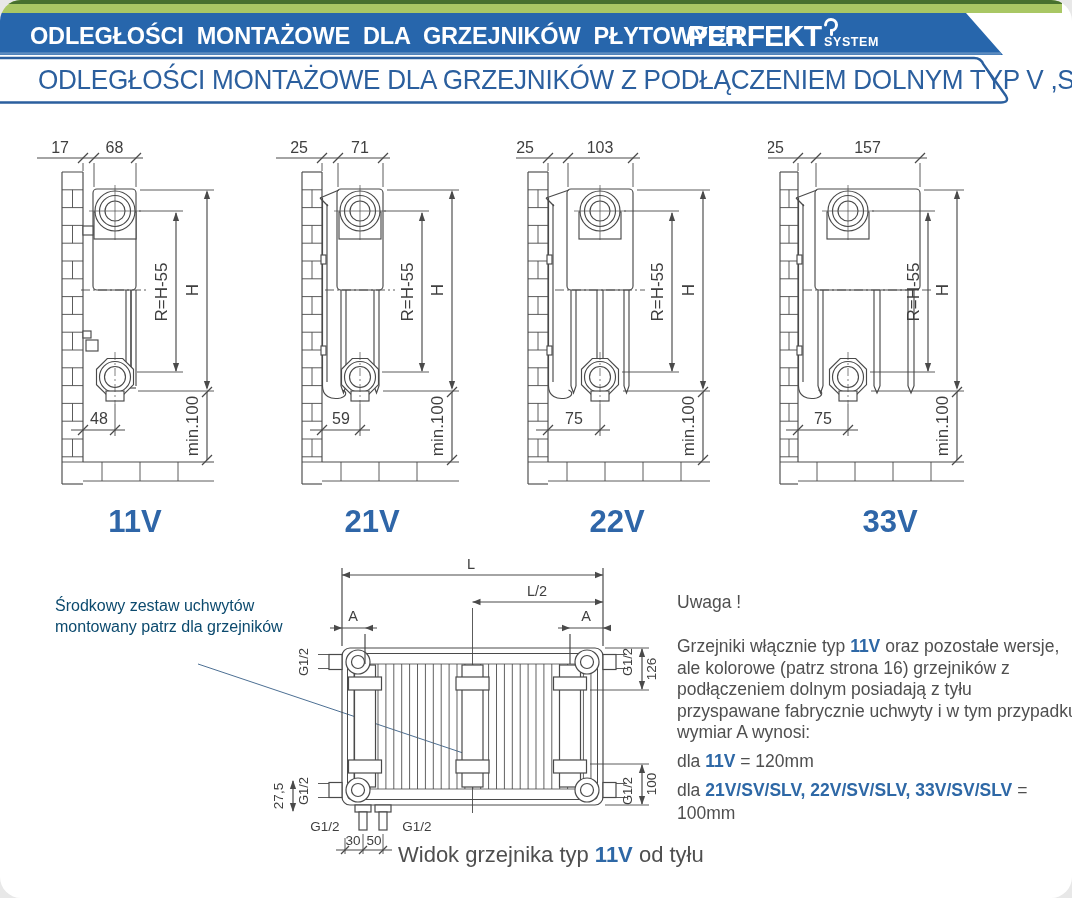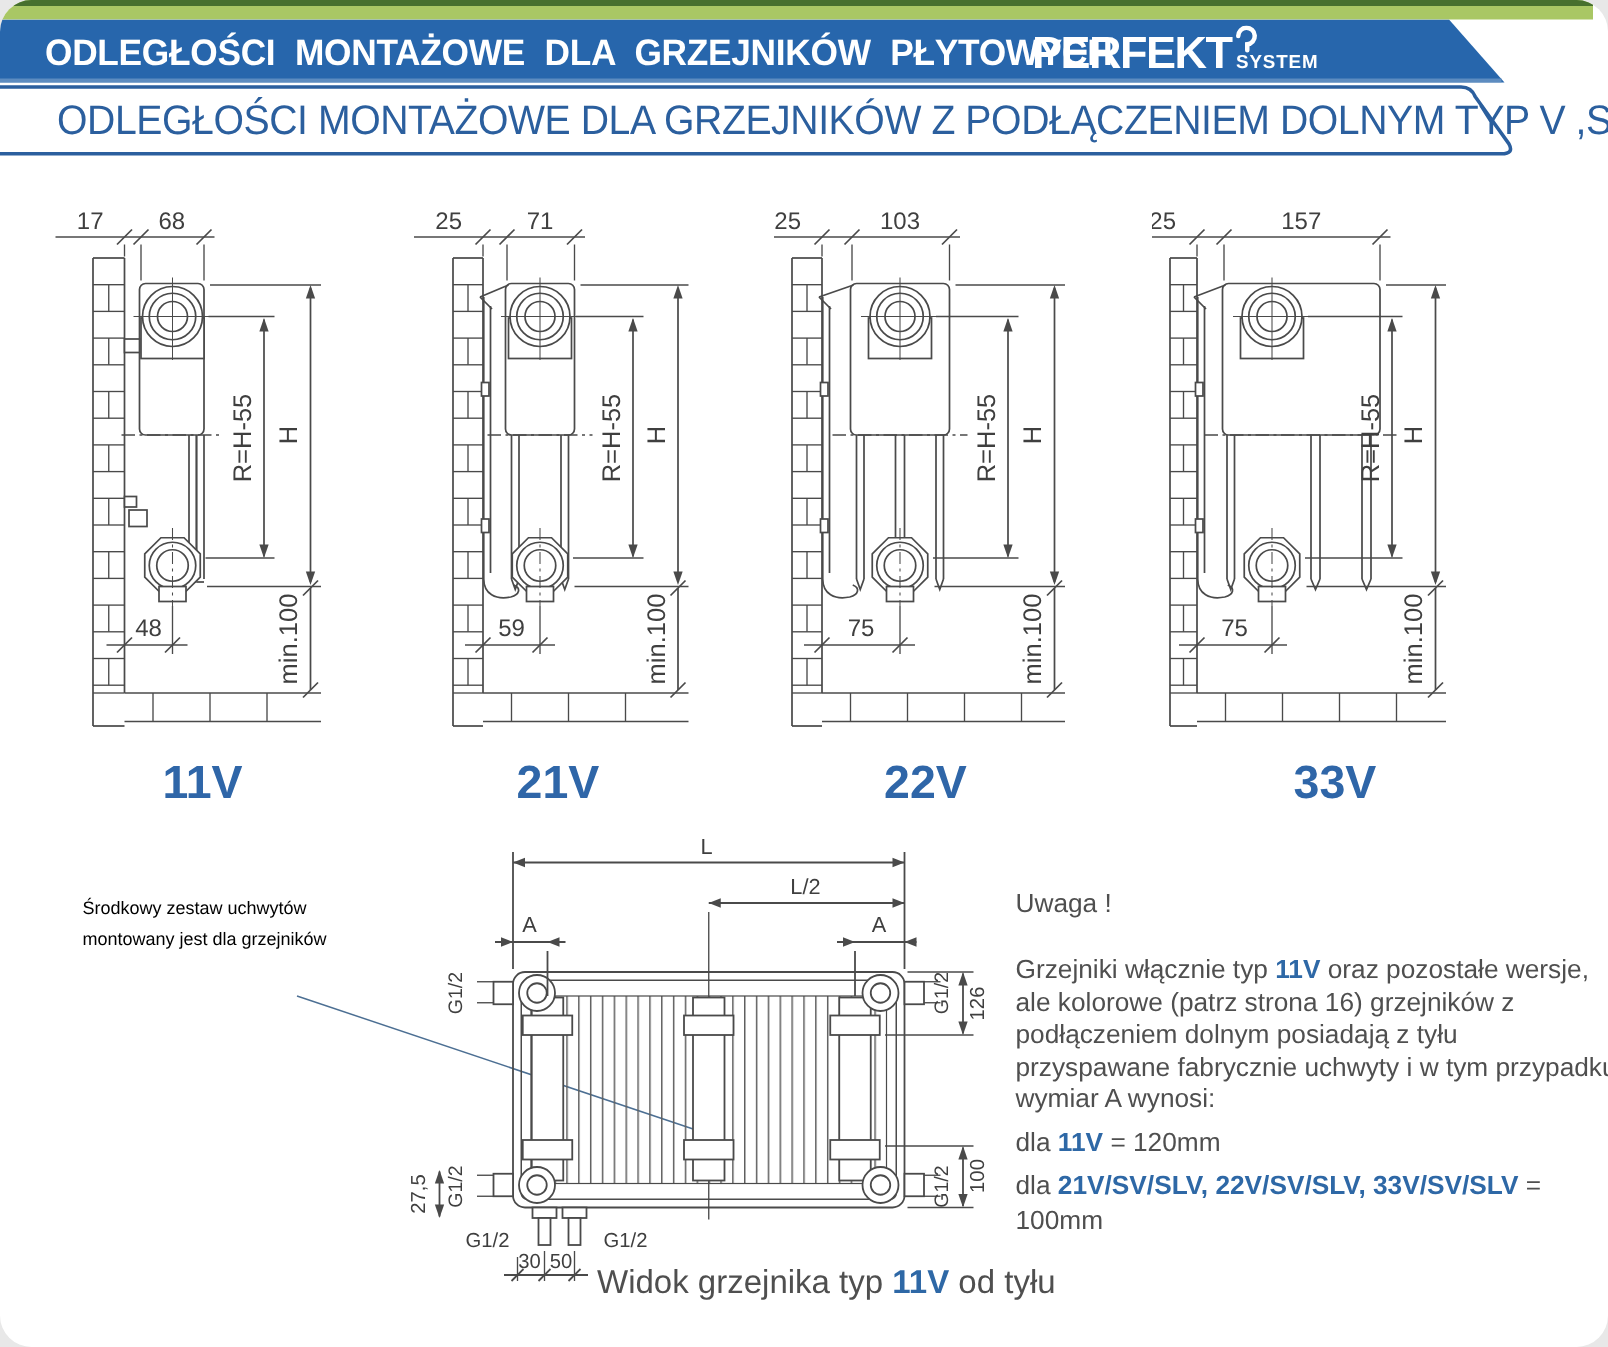--- a/index.html
+++ b/index.html
@@ -14,21 +14,21 @@
   .logo{position:absolute;left:688px;top:19px;display:flex;align-items:baseline;color:#fff;white-space:nowrap;}
   .logo .brand{font-size:30px;font-weight:800;letter-spacing:-1px;}
   .logo .suffix{position:relative;font-size:12.5px;font-weight:700;letter-spacing:.6px;padding-left:3px;}
   .logo .swirl{position:absolute;left:1px;top:-17px;}
   .banner2-text{position:absolute;left:38px;top:64px;color:#2b5f9e;font-size:27.5px;font-weight:500;
         letter-spacing:-0.3px;transform:scaleX(.95);transform-origin:left;white-space:nowrap;}
   
   .diag{position:absolute;top:130px;}
   svg text{font-family:"Liberation Sans",sans-serif;}
   
-  .note-left{position:absolute;left:55px;top:595px;font-size:12px;line-height:21px;color:#000000;}
+  .note-left{position:absolute;left:55px;top:595px;font-size:16px;line-height:21px;color:#0c4a6e;}
   .note-right{position:absolute;left:677px;top:592px;width:402px;font-size:17.5px;color:#4f4f4f;}
   .note-right .title{margin-bottom:23px;}
   .note-right .para{line-height:21.5px;}
   .note-right .dla{margin-top:6px;line-height:23px;}
   .hl{color:#2e68a6;font-weight:700;}
   .caption{position:absolute;left:398px;top:842px;font-size:22px;color:#4f4f4f;}
   .rear{position:absolute;left:180px;top:550px;}
 </style>
 </head>
 <body>
@@ -551,21 +551,21 @@
       <text font-size="13.5" transform="rotate(-90 103 246)" x="103" y="246" text-anchor="middle">27,5</text>
       <text font-size="13.5" x="173" y="295" text-anchor="middle">30</text>
       <text font-size="13.5" x="194" y="295" text-anchor="middle">50</text>
       <text font-size="13.5" x="145" y="281" text-anchor="middle">G1/2</text>
       <text font-size="13.5" x="237" y="281" text-anchor="middle">G1/2</text>
     </g>
   </svg>
 
   <div class="note-left">
     <div>Środkowy zestaw uchwytów</div>
-    <div>montowany jest dla grzejników</div>
+    <div>montowany patrz dla grzejników</div>
   </div>
 
   <div class="note-right">
     <div class="title">Uwaga !</div>
     <div class="para"><span>Grzejniki włącznie typ </span><span class="hl">11V</span><span> oraz pozostałe wersje, ale kolorowe (patrz strona 16) grzejników z podłączeniem dolnym posiadają z tyłu przyspawane fabrycznie uchwyty i w tym przypadku wymiar A wynosi:</span></div>
     <div class="dla"><span>dla </span><span class="hl">11V</span><span> = 120mm</span></div>
     <div class="dla"><span>dla </span><span class="hl">21V/SV/SLV, 22V/SV/SLV, 33V/SV/SLV</span><span> = 100mm</span></div>
   </div>
 
   <div class="caption"><span>Widok grzejnika typ </span><span class="hl">11V</span><span> od tyłu</span></div>

